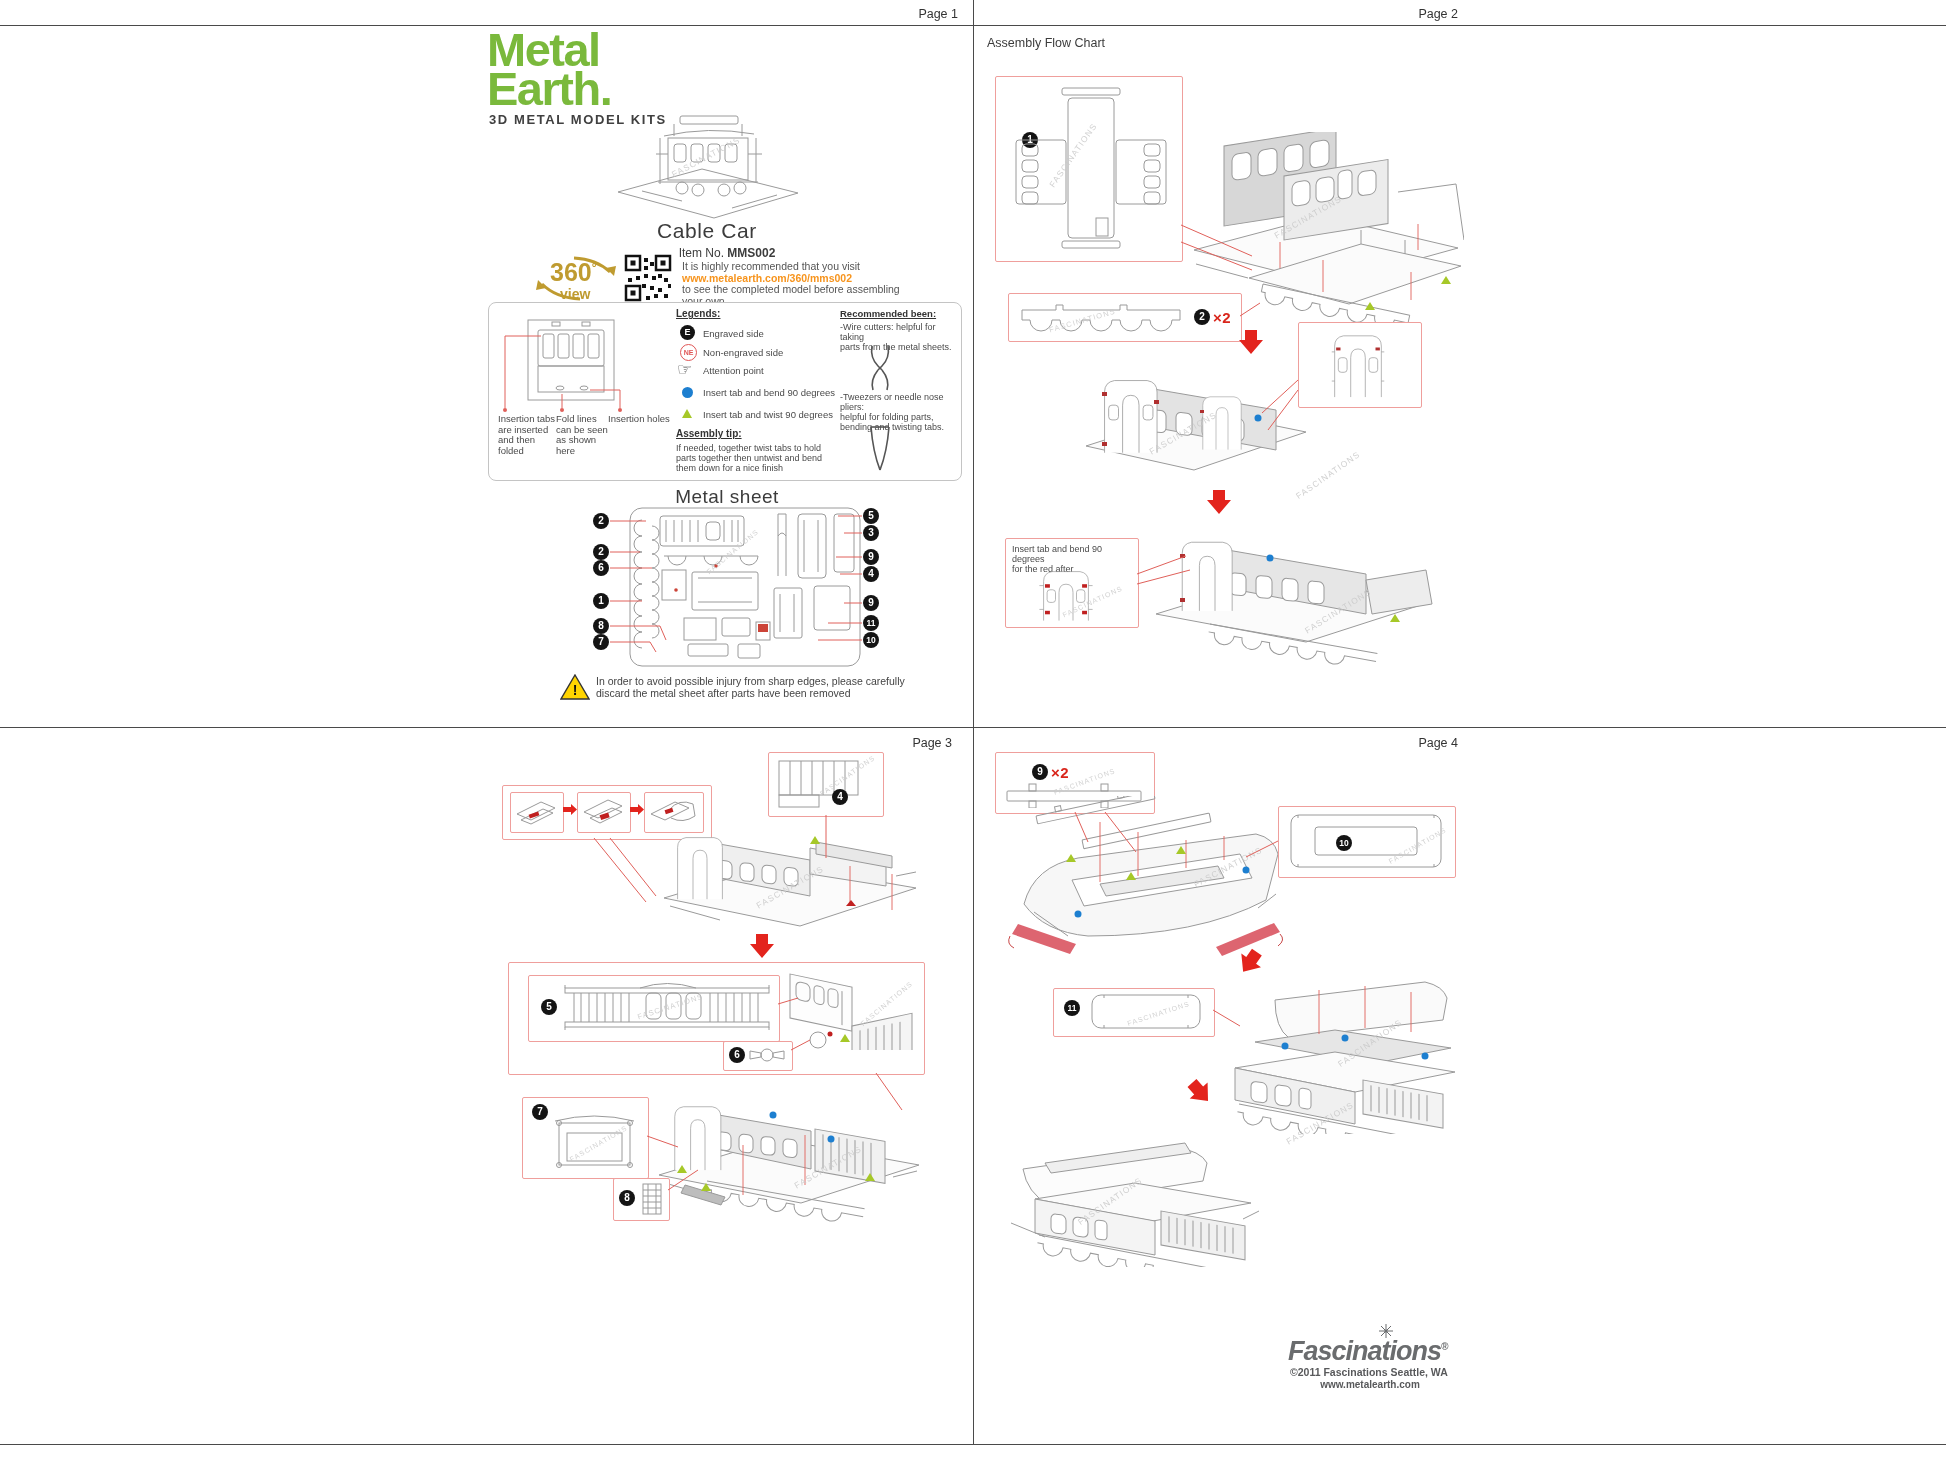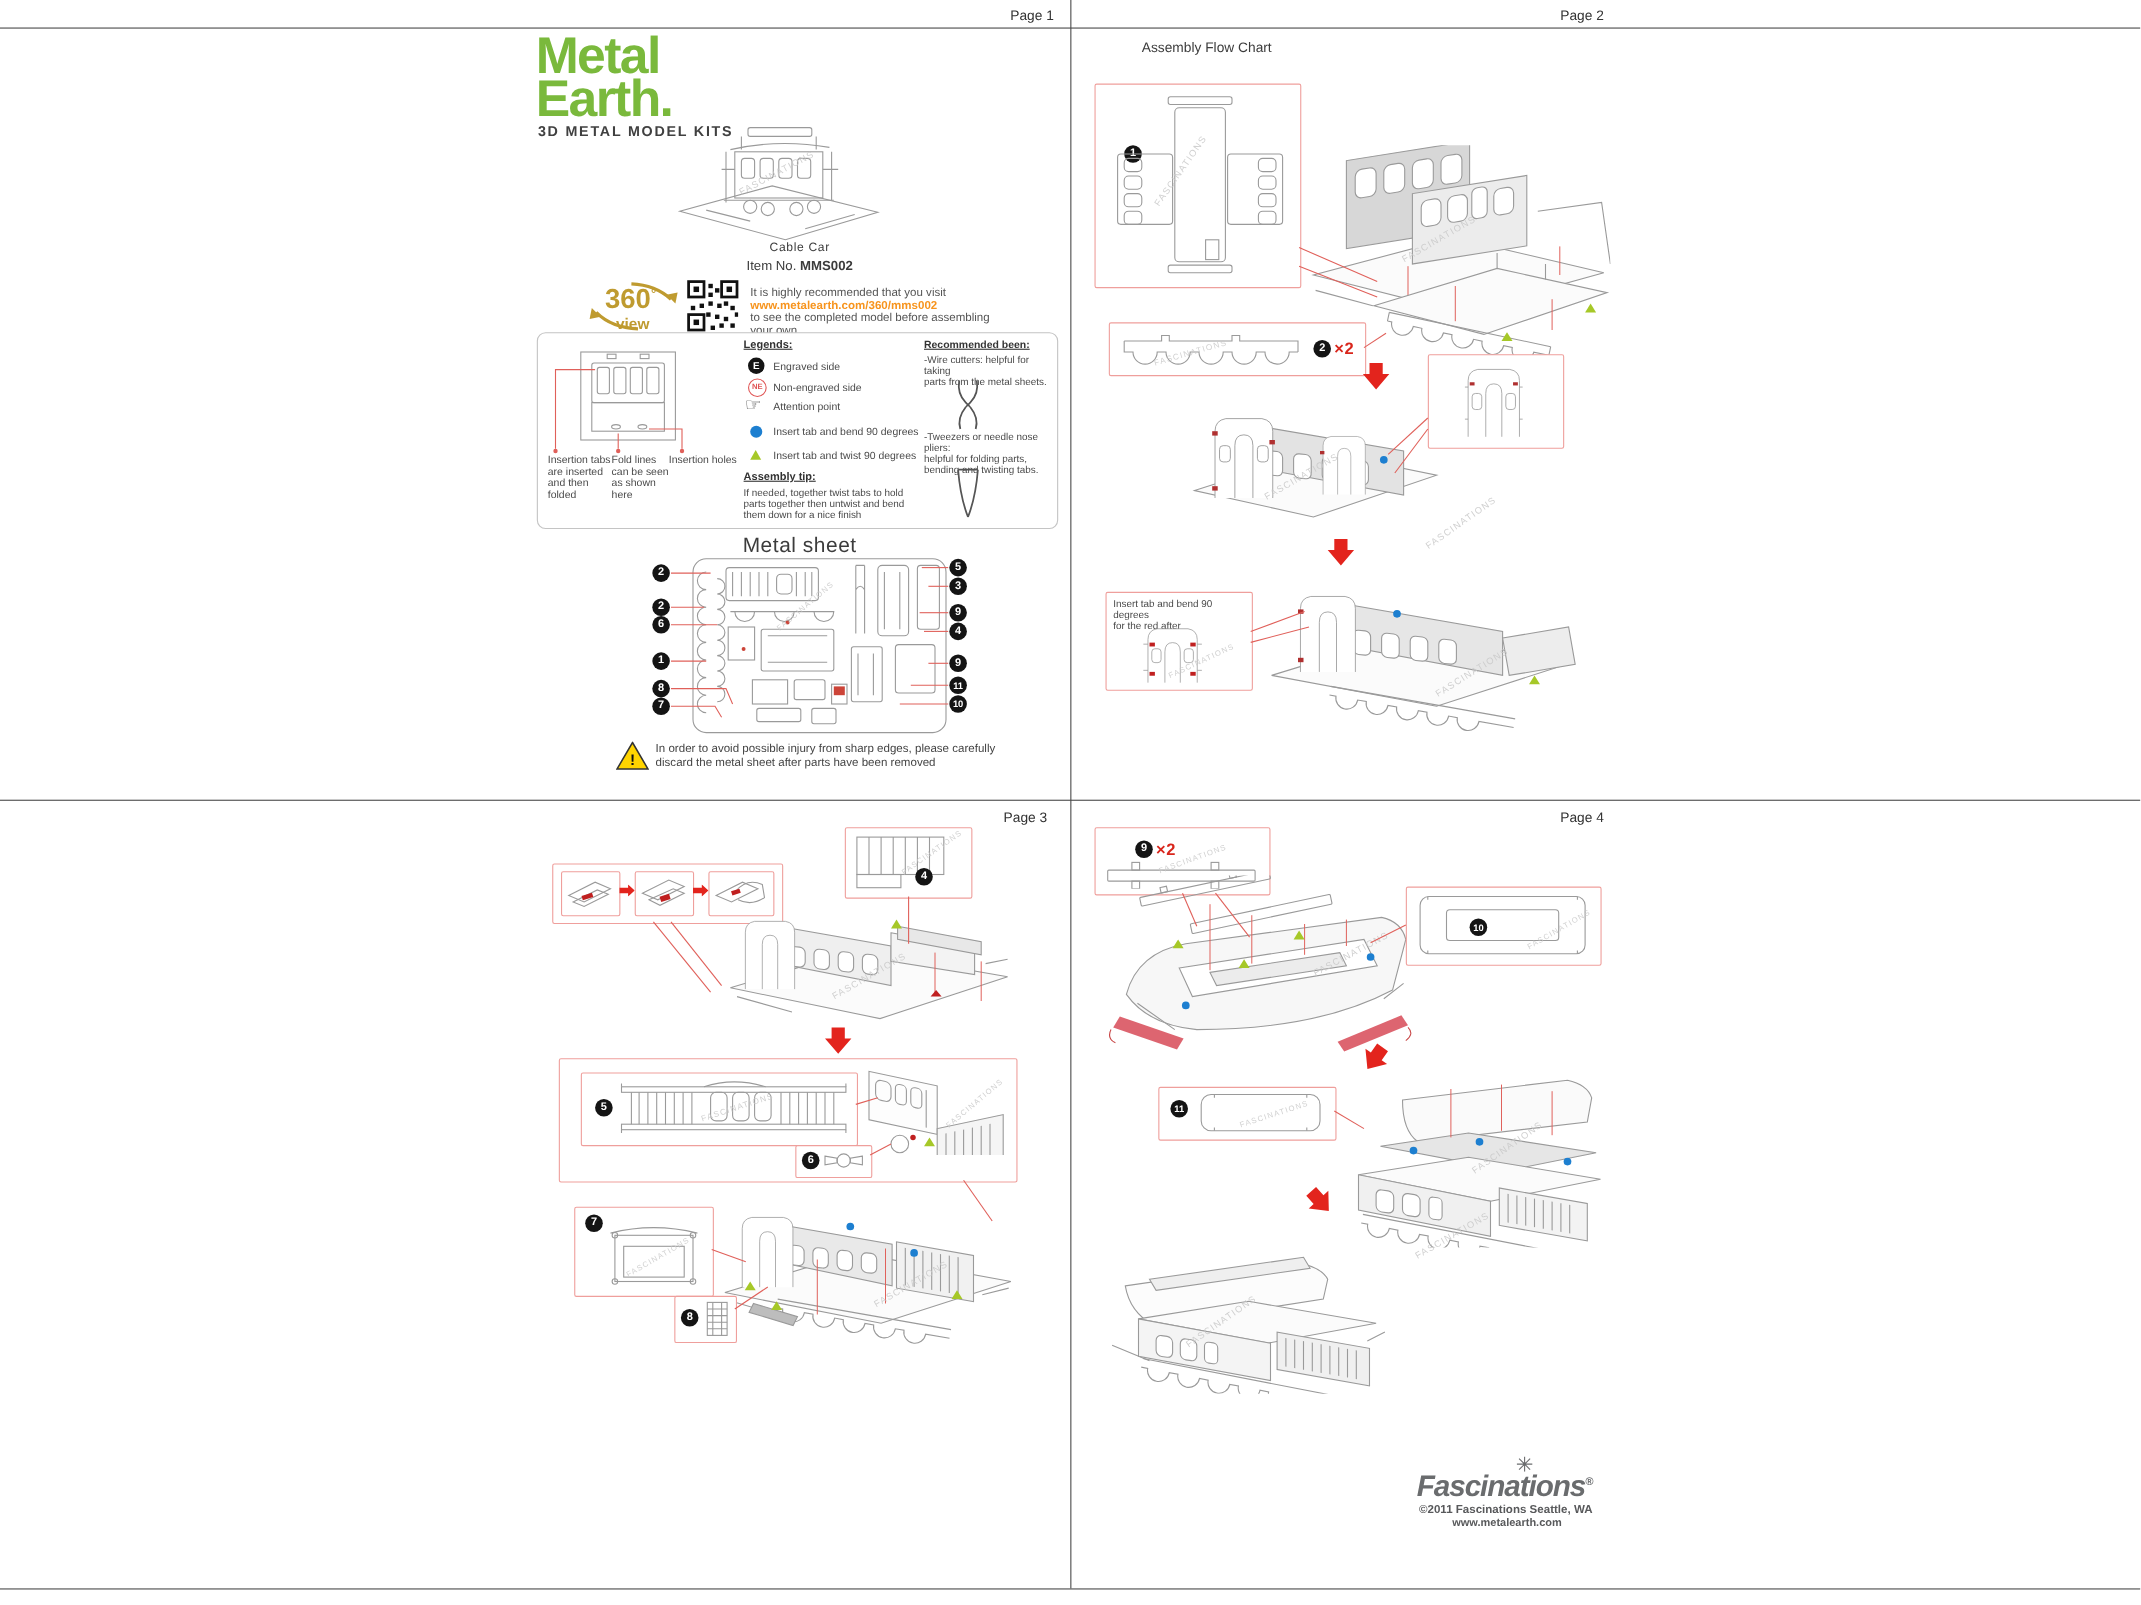--- a/index.html
+++ b/index.html
@@ -4,21 +4,21 @@
 <style>
   html,body{margin:0;padding:0;background:#fff;}
   .sheet{position:relative;width:1946px;height:1459px;background:#fff;overflow:hidden;
          font-family:"Liberation Sans", sans-serif;color:#3c3c3c;}
   .abs{position:absolute;}
   .hline{position:absolute;left:0;width:1946px;height:1px;background:#4a4a4a;}
   .vline{position:absolute;top:0;width:1px;background:#4a4a4a;}
   .pagelabel{position:absolute;font-size:12.5px;color:#333;width:70px;text-align:right;}
   .logo{font-weight:bold;color:#7ab93c;font-size:47px;line-height:39px;letter-spacing:-1.5px;}
   .tagline{font-size:13px;font-weight:bold;letter-spacing:1.6px;color:#404040;}
-  .prodname{font-size:11px;letter-spacing:.6px;text-align:center;}
+  .prodname{font-size:21px;letter-spacing:.6px;}
   .itemno{font-size:12px;text-align:center;margin-top:3px;}
   .gold{color:#bf9b30;font-weight:bold;}
   .visit{font-size:10.5px;line-height:11.5px;color:#555;}
   .visit .lnk{color:#f7941d;font-weight:bold;}
   .box{position:absolute;border:1px solid #c4c4c4;border-radius:8px;background:#fff;}
   .redbox{position:absolute;border:1.5px solid #ef9f9c;border-radius:2px;background:#fff;}
   .small{font-size:9.5px;line-height:10.5px;color:#4a4a4a;}
   .tiny{font-size:9px;line-height:10px;color:#4a4a4a;}
   .bu{font-weight:bold;text-decoration:underline;font-size:10px;color:#333;}
   .numc{position:absolute;width:16px;height:16px;border-radius:50%;background:#141414;color:#fff;
@@ -249,21 +249,21 @@
 
   <svg class="abs" style="left:560px;top:674px" width="30" height="27" viewBox="0 0 30 27">
     <polygon points="15,1 29,25 1,25" fill="#ffd400" stroke="#333" stroke-width="1.4"></polygon>
     <text x="15" y="21" text-anchor="middle" font-size="14" font-weight="bold" fill="#111">!</text>
   </svg>
   <div class="abs warn" style="left:596px;top:675px;width:330px">
     <div>In order to avoid possible injury from sharp edges, please carefully</div>
     <div>discard the metal sheet after parts have been removed</div>
   </div>
 
-  <div class="abs" style="left:1038px;top:36px;font-size:12.5px">Assembly Flow Chart</div>
+  <div class="abs" style="left:987px;top:36px;font-size:12.5px">Assembly Flow Chart</div>
 
   <div class="redbox" style="left:995px;top:76px;width:186px;height:184px"></div>
   <div class="numc" style="left:1022px;top:132px">1</div>
   <svg class="abs" style="left:1010px;top:84px" width="160" height="168" viewBox="0 0 160 168">
     <g stroke="#9a9a9a" fill="none">
       <rect x="52" y="4" width="58" height="7" rx="2"></rect>
       <rect x="52" y="157" width="58" height="7" rx="2"></rect>
       <rect x="58" y="14" width="46" height="140" rx="4"></rect>
       <rect x="6" y="56" width="50" height="64" rx="3"></rect>
       <rect x="12" y="60" width="16" height="12" rx="4"></rect>

